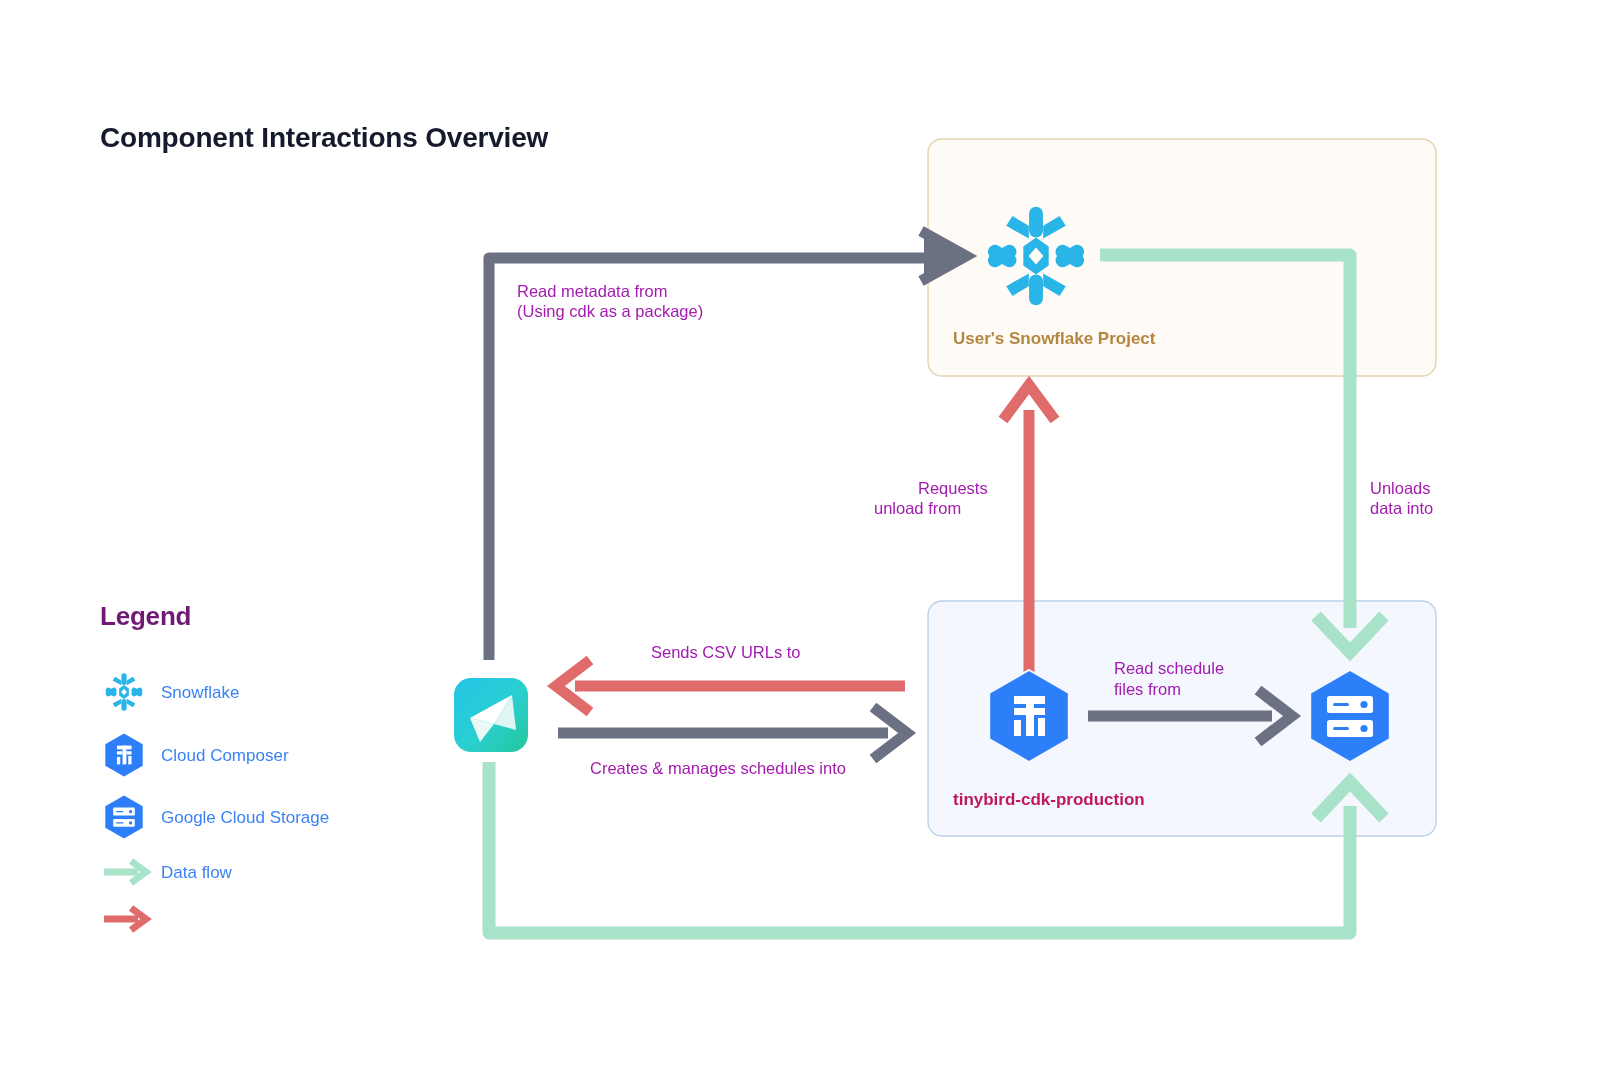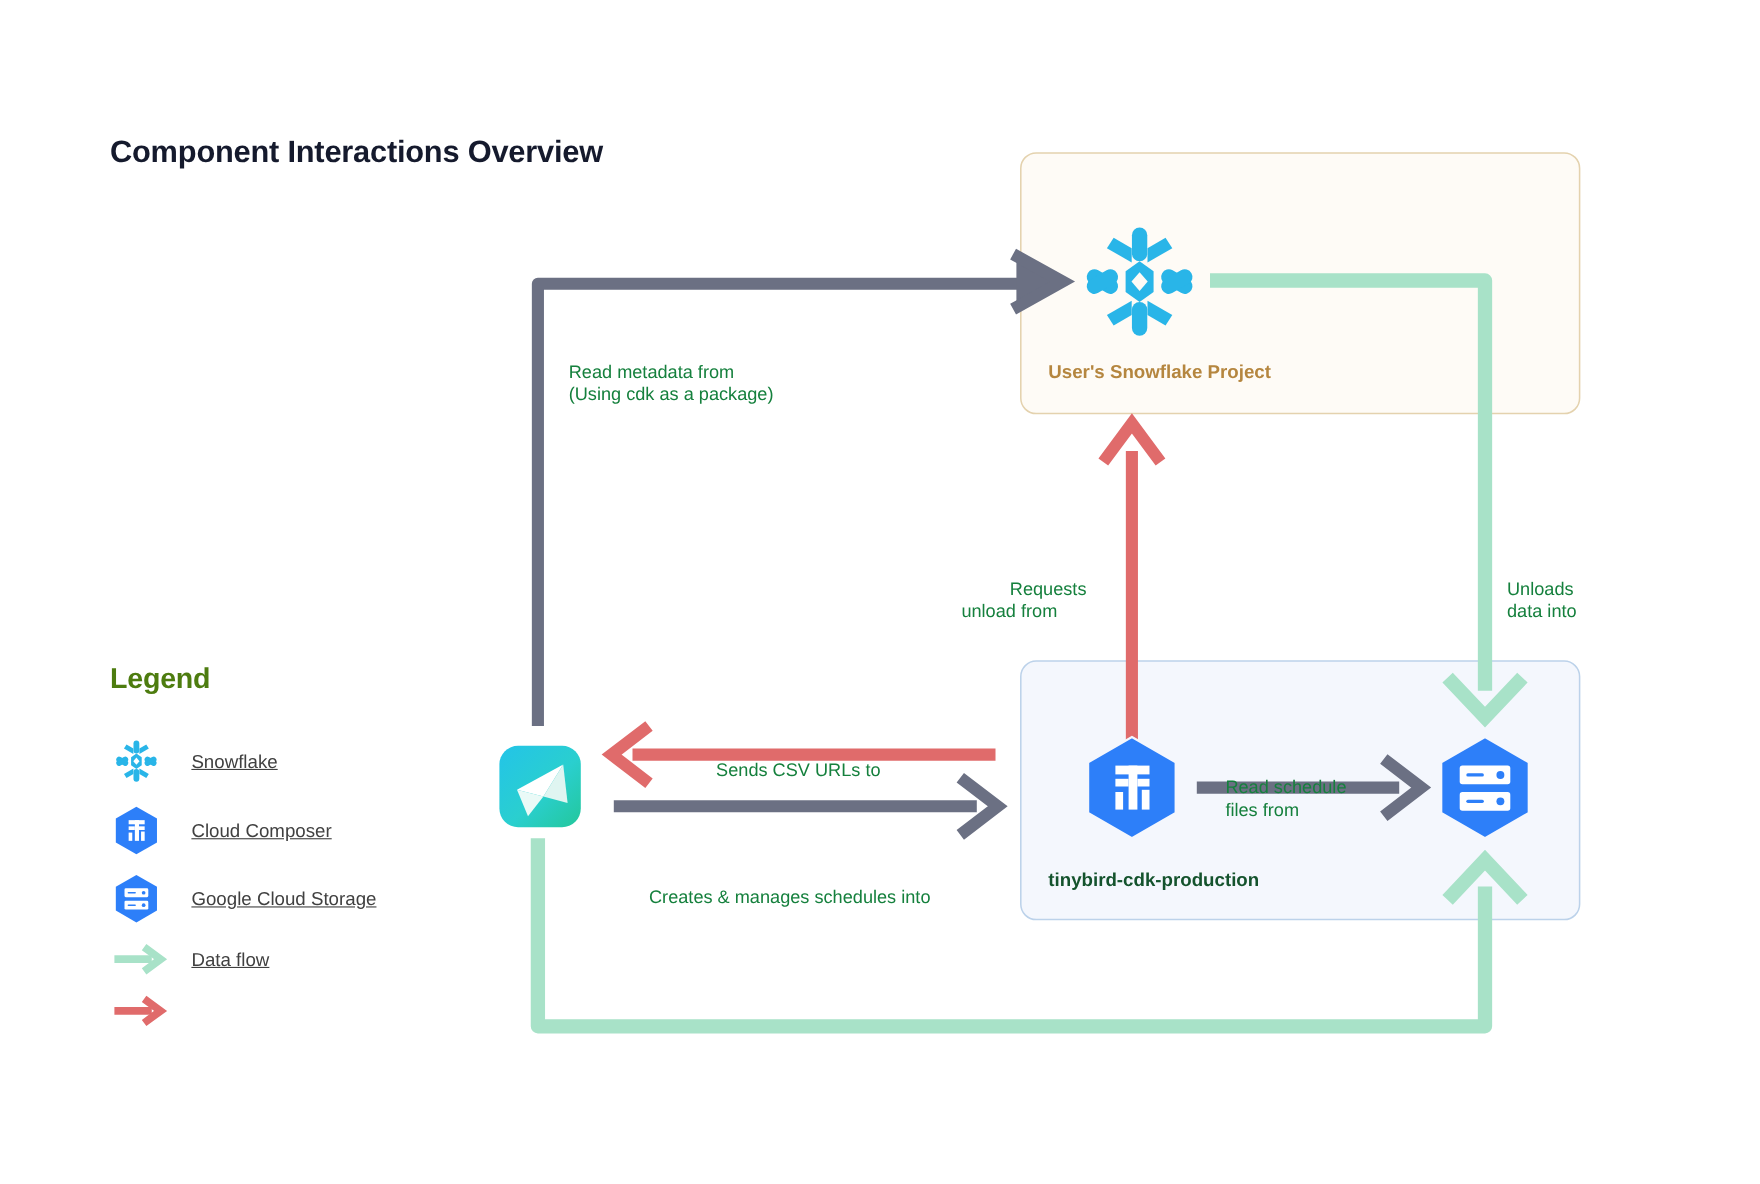--- a/index.html
+++ b/index.html
@@ -13,31 +13,30 @@
   #stage{position:absolute;left:0;top:0;width:1600px;height:800px;}
   svg#wires{position:absolute;left:0;top:0;width:1600px;height:1076px;}
 
   .title{
     position:absolute;left:100px;top:122px;
     font-size:28px;font-weight:bold;color:#151a2d;letter-spacing:-0.2px;
     white-space:nowrap;
   }
   .legend-title{
     position:absolute;left:100px;top:601px;
-    font-size:26px;font-weight:bold;color:#4d7c0f;letter-spacing:-0.2px;
+    font-size:26px;font-weight:bold;color:#701a75;letter-spacing:-0.2px;
   }
   .legend-row{position:absolute;left:100px;display:flex;align-items:center;}
   .legend-ico{width:50px;height:46px;display:flex;align-items:center;justify-content:center;}
-  .legend-label{margin-left:24px;font-size:17px;color:#404040;white-space:nowrap;text-decoration:underline;}
+  .legend-label{margin-left:11px;font-size:17px;color:#3b82f6;white-space:nowrap;}
   .group-label{position:absolute;font-size:17px;font-weight:600;white-space:nowrap;}
 
   .elabel{
-    position:absolute;font-size:16.5px;color:#15803d;line-height:21px;
+    position:absolute;font-size:16.5px;color:#a21caf;line-height:21px;
     white-space:pre;
-    margin-top:48px;
   }
 </style>
 </head>
 <body>
 
 <div id="stage">
 
   <svg id="wires" viewBox="0 0 1600 1076">
 
     <rect x="928" y="139" width="508" height="237" rx="14" fill="#fefbf6" stroke="#e4d2ae" stroke-width="1.4"></rect>
@@ -197,21 +196,21 @@
   <div class="legend-row" style="top:733px">
     <span class="legend-ico"></span>
     <span class="legend-label">Cloud Composer</span>
   </div>
   <div class="legend-row" style="top:850px">
     <span class="legend-ico"></span>
     <span class="legend-label">Data flow</span>
   </div>
 
   <div class="group-label" style="left:953px;top:329px;color:#b5863f;">User's Snowflake Project</div>
-  <div class="group-label" style="left:953px;top:790px;color:#14532d;">tinybird-cdk-production</div>
+  <div class="group-label" style="left:953px;top:790px;color:#be185d;">tinybird-cdk-production</div>
 
   <div class="elabel" style="left:517px;top:281px;">Read metadata from</div>
   <div class="elabel" style="left:517px;top:301px;">(Using cdk as a package)</div>
 
   <div class="elabel" style="left:918px;top:478px;text-align:right;">Requests</div>
   <div class="elabel" style="left:874px;top:498px;">unload from</div>
 
   <div class="elabel" style="left:1370px;top:478px;">Unloads</div>
   <div class="elabel" style="left:1370px;top:498px;">data into</div>
 

